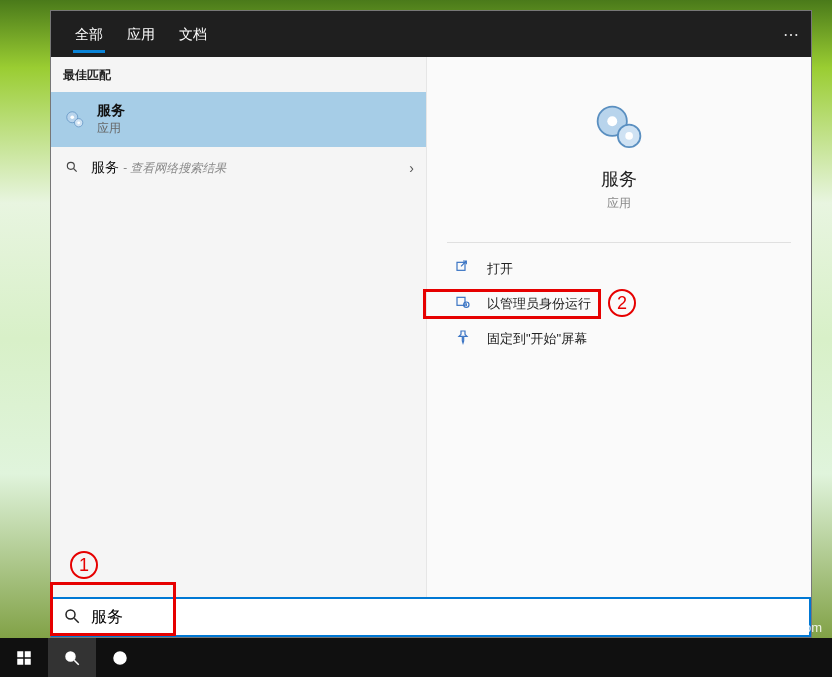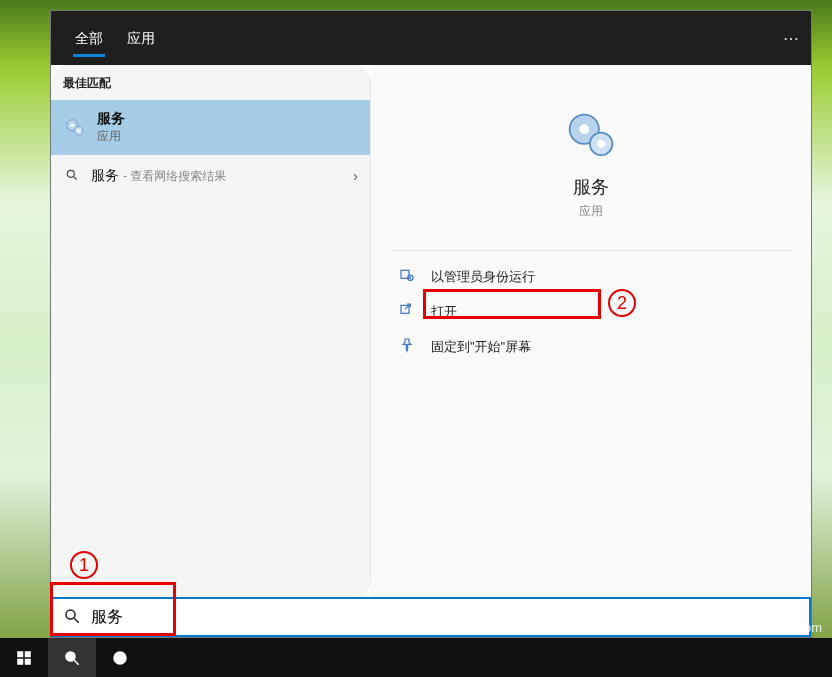--- a/index.html
+++ b/index.html
@@ -18,21 +18,21 @@
   top: 10px;
   width: 762px;
   height: 628px;
   background: #fff;
   display: flex;
   flex-direction: column;
   border: 1px solid #777;
 }
 .top-tabs {
   background: #1f1f1f;
-  height: 54px;
+  height: 46px;
   display: flex;
   align-items: center;
   padding: 0 12px;
   color: #fff;
   position: relative;
 }
 .tab {
   padding: 0 12px;
   height: 46px;
   line-height: 46px;
@@ -52,26 +52,25 @@
   position: absolute;
   right: 12px;
   display: flex;
   gap: 18px;
   align-items: center;
   height: 46px;
 }
 .top-right .icon { font-size: 16px; cursor: pointer; color: #ddd; }
 .content { flex: 1; display: flex; overflow: hidden; }
 .left-col {
-  width: 320px;
+  width: 376px;
   background: #f5f5f5;
   border-right: 1px solid #e6e6e6;
   display: flex;
   flex-direction: column;
-  border-radius: 19px;
 }
 .section-header {
   font-size: 12px;
   font-weight: 600;
   padding: 10px 12px 8px;
   color: #222;
 }
 .result-item {
   display: flex;
   align-items: center;
@@ -82,21 +81,21 @@
 .result-item.highlight { background: #a6cde7; }
 .result-icon {
   width: 24px; height: 24px;
   margin-right: 10px;
   display: flex; align-items: center; justify-content: center;
 }
 .result-icon svg { width: 22px; height: 22px; }
 .result-text { display: flex; flex-direction: column; }
 .result-title { font-size: 14px; font-weight: 600; color: #111; }
 .result-sub { font-size: 12px; color: #666; }
-.web-item .result-sub2 { font-size: 12px; color: #888; margin-left: 4px; }
+.web-item .result-sub2 { font-size: 12px; color: #888; margin-left: 4px; font-style: italic; }
 .web-item { display: flex; align-items: center; padding: 12px; cursor: pointer; }
 .web-item .search-glyph { width: 18px; margin-right: 10px; text-align: center; color: #444; }
 .web-item .arrow { margin-left: auto; color: #555; font-size: 14px; }
 .right-col {
   flex: 1;
   background: #fafafa;
   padding: 20px 20px 0;
 }
 .detail-header { text-align: center; margin-top: 24px; margin-bottom: 30px; }
 .big-icon { width: 54px; height: 54px; margin: 0 auto 12px; }
@@ -190,20 +189,21 @@
 </head>
 <body>
 
 <div class="xedge"></div>
 
 <div class="search-panel">
 
   <div class="top-tabs">
     <div class="tab active">全部</div>
     <div class="tab">应用</div>
+    <div class="tab">文档</div>
     <div class="top-right">
       <span class="icon">
         <svg viewBox="0 0 24 24" fill="none" stroke="currentColor" stroke-width="1.6">
             <circle cx="12" cy="8" r="4"></circle>
             <path d="M4 20c0-4 4-6 8-6"></path>
             <path d="M16 15l3 5"></path>
           </svg>
       </span>
       <span class="icon">⋯</span>
     </div>
@@ -251,34 +251,34 @@
         </div>
         <div class="detail-title">服务</div>
         <div class="detail-sub">应用</div>
       </div>
       <div class="divider"></div>
       <div class="action-list">
         <div class="action">
           <span class="aicon">
             <svg viewBox="0 0 24 24" fill="none" stroke="#3a74c4" stroke-width="1.8">
                 <rect x="3" y="5" width="12" height="12"></rect>
+                <path d="M9 11l8-8M12 3h5v5"></path>
+              </svg>
+          </span>
+          <span>打开</span>
+        </div>
+        <div class="action">
+          <span class="aicon">
+            <svg viewBox="0 0 24 24" fill="none" stroke="#3a74c4" stroke-width="1.8">
+                <rect x="3" y="5" width="12" height="12"></rect>
                 <circle cx="17" cy="16" r="4"></circle>
                 <path d="M17 14v4"></path>
               </svg>
           </span>
           <span>以管理员身份运行</span>
-        </div>
-        <div class="action">
-          <span class="aicon">
-            <svg viewBox="0 0 24 24" fill="none" stroke="#3a74c4" stroke-width="1.8">
-                <rect x="3" y="5" width="12" height="12"></rect>
-                <path d="M9 11l8-8M12 3h5v5"></path>
-              </svg>
-          </span>
-          <span>打开</span>
         </div>
         <div class="action">
           <span class="aicon">
             <svg viewBox="0 0 24 24" fill="none" stroke="#3a74c4" stroke-width="1.8">
                 <path d="M9 3h6v5l3 3h-5v7l-1 3-1-3v-7H6l3-3z"></path>
               </svg>
           </span>
           <span>固定到"开始"屏幕</span>
         </div>
       </div>

